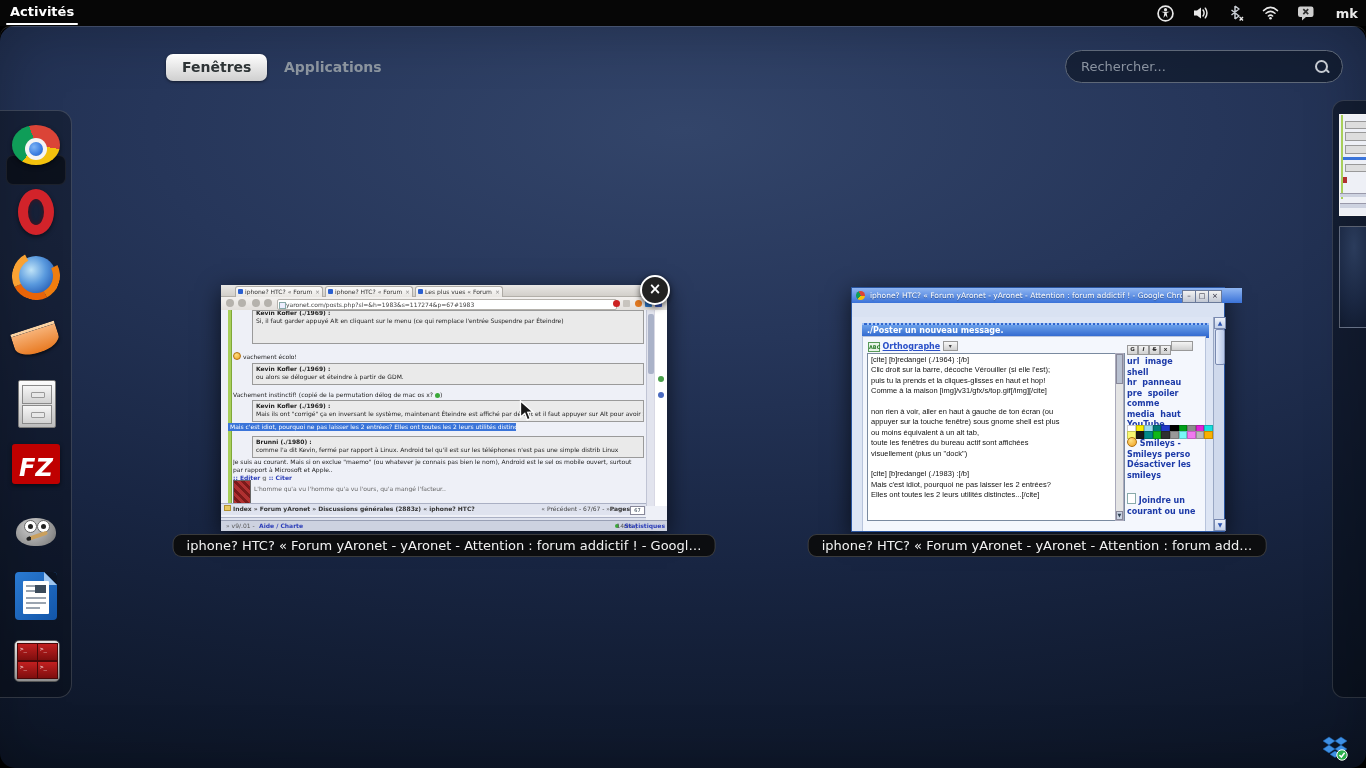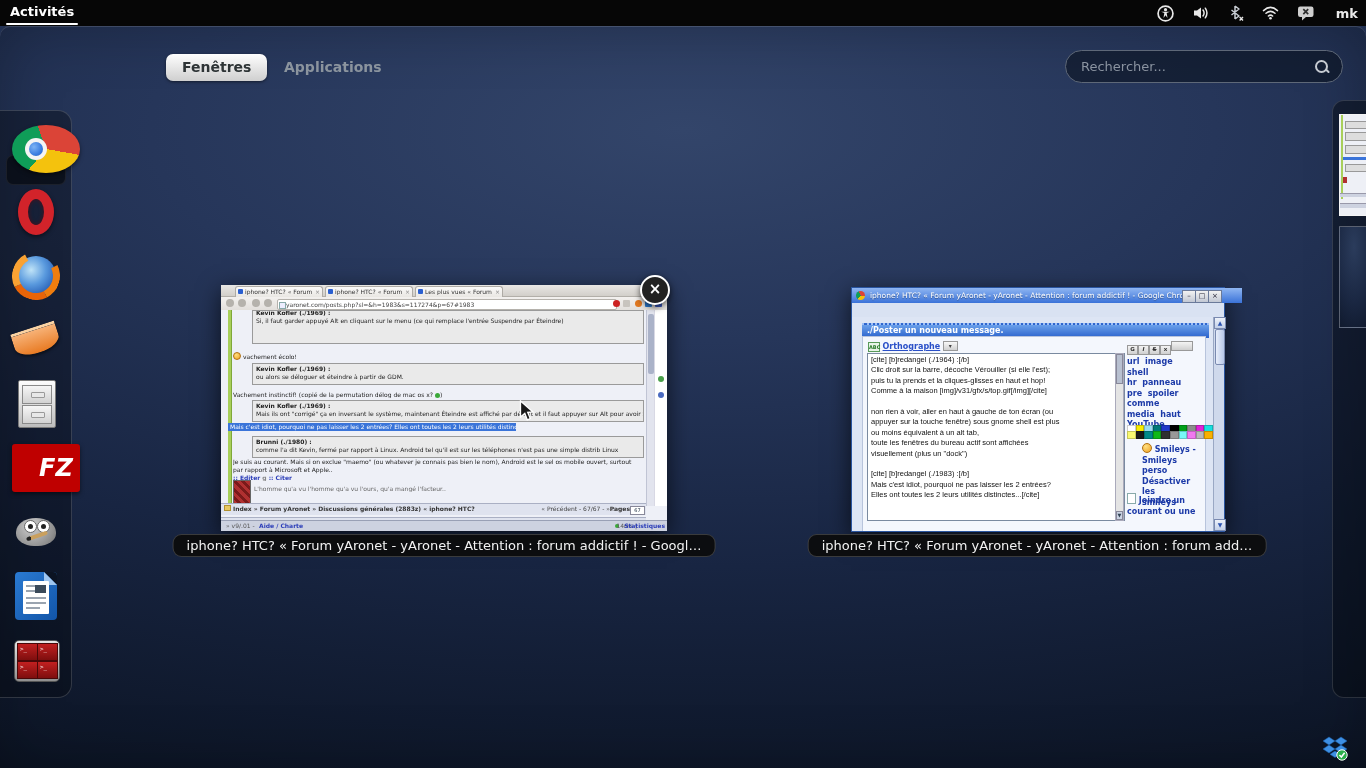--- a/index.html
+++ b/index.html
@@ -8,40 +8,40 @@
   
   .topbar{position:absolute;left:0;top:0;width:1366px;height:26px;background:#060606;color:#eee;z-index:50;}
   .activities{position:absolute;left:10px;top:4px;font-size:13px;font-weight:bold;color:#fff;}
   .activities-underline{position:absolute;left:6px;top:23px;width:72px;height:2px;background:#fff;border-radius:1px;}
   .clock{position:absolute;left:0;right:0;top:5px;text-align:center;font-size:13px;font-weight:600;color:#e8e8e8;}
   .status{position:absolute;right:8px;top:0;height:26px;display:flex;align-items:center;gap:18px;}
   .status svg{display:block;}
   .username{font-size:13px;font-weight:600;color:#e8e8e8;margin-left:2px;}
   
   .overview{position:absolute;left:0;top:26px;width:1366px;height:742px;
-    background:radial-gradient(130% 95% at 50% 14%, #33456a 0%, #26365a 30%, #182542 62%, #0b1322 100%);}
+    background:radial-gradient(130% 95% at 50% 14%, #33456a 0%, #26365a 30%, #182542 62%, #0b1322 100%);border-radius:15px;}
   .overview::before{content:"";position:absolute;inset:0;border-radius:10px 10px 0 0;
     box-shadow:inset 0 1px 0 rgba(255,255,255,0.14), inset 0 0 60px rgba(0,0,0,0.25);pointer-events:none;}
   
   .view-tab{position:absolute;top:28px;height:27px;line-height:27px;padding:0 16px;font-size:14px;font-weight:bold;border-radius:7px;}
   .tab-windows{left:166px;background:linear-gradient(#fefefe,#cfcfcf);color:#2e3436;box-shadow:0 1px 3px rgba(0,0,0,0.5);}
   .tab-apps{left:268px;color:#8b949e;}
   
   .searchbox{position:absolute;left:1065px;top:24px;width:276px;height:31px;border:1px solid #5e6878;border-radius:17px;
     background:rgba(8,14,26,0.55);display:flex;align-items:center;gap:36px;}
   .searchbox input{flex:1;background:transparent;border:none;outline:none;color:#98a1ae;font-size:13px;padding:0 8px 0 15px;
     font-family:"DejaVu Sans",sans-serif;}
   .searchbox input::placeholder{color:#8a93a0;}
   .mag{position:relative;width:16px;height:16px;margin-right:12px;}
   .mag::before{content:"";position:absolute;left:1px;top:1px;width:9px;height:9px;border:2px solid #c6cbd2;border-radius:50%;}
   .mag::after{content:"";position:absolute;left:11px;top:11px;width:5px;height:2px;background:#c6cbd2;transform:rotate(45deg);border-radius:1px;}
   
   .dock{position:absolute;left:0;top:84px;width:71px;height:586px;background:rgba(6,9,14,0.38);
     border:1px solid rgba(255,255,255,0.16);border-left:none;border-radius:0 14px 14px 0;}
-  .dock-item{position:absolute;left:12px;width:48px;height:48px;padding-left:20px;}
+  .dock-item{position:absolute;left:12px;width:48px;height:40px;}
   .running-bg{position:absolute;left:6px;top:44px;width:58px;height:28px;background:rgba(0,0,0,0.5);
     border:1px solid rgba(255,255,255,0.07);border-radius:7px;}
   
   .ic-chrome{border-radius:50%;background:conic-gradient(from 100deg,#f4c20d 0 120deg,#0f9d58 120deg 240deg,#db4437 240deg 360deg);box-shadow:0 2px 4px rgba(0,0,0,0.5);}
   .ic-chrome .c-white{position:absolute;left:13px;top:13px;width:22px;height:22px;border-radius:50%;background:#f4f4f4;}
   .ic-chrome .c-blue{position:absolute;left:17px;top:17px;width:14px;height:14px;border-radius:50%;background:radial-gradient(circle at 35% 35%,#7db3f5,#3a7de0 60%,#2a5fc0);}
   
   .ic-opera{left:16px;width:40px;}
   .ic-opera .o-ring{position:absolute;left:2px;top:0;width:16px;height:26px;border:10px solid #d2232a;border-radius:50%;
     box-shadow:inset 0 0 4px rgba(120,0,0,0.6),0 2px 4px rgba(0,0,0,0.5);}
@@ -459,21 +459,21 @@
                 <span style="background: rgb(0, 136, 136);"></span>
                 <span style="background: rgb(16, 184, 24);"></span>
                 <span style="background: rgb(48, 48, 48);"></span>
                 <span style="background: rgb(152, 152, 152);"></span>
                 <span style="background: rgb(120, 248, 248);"></span>
                 <span style="background: rgb(240, 120, 240);"></span>
                 <span style="background: rgb(184, 184, 184);"></span>
                 <span style="background: rgb(248, 176, 0);"></span>
                 <span style="background: rgb(216, 216, 216);"></span>
             </div>
-            <div style="position:absolute;top:102px;margin-left:15px;">
+            <div style="position:absolute;top:96px;">
               <div><span class="smiley-dot"></span> <span>Smileys -</span></div>
               <div><span>Smileys perso</span></div>
               <div><span>Désactiver les</span></div>
               <div><span>smileys</span></div>
             </div>
             <div style="position:absolute;top:152px;">
               <div><span class="clip-icon"></span> <span>Joindre un</span></div>
               <div><span>courant ou une</span></div>
             </div>
           </div>

